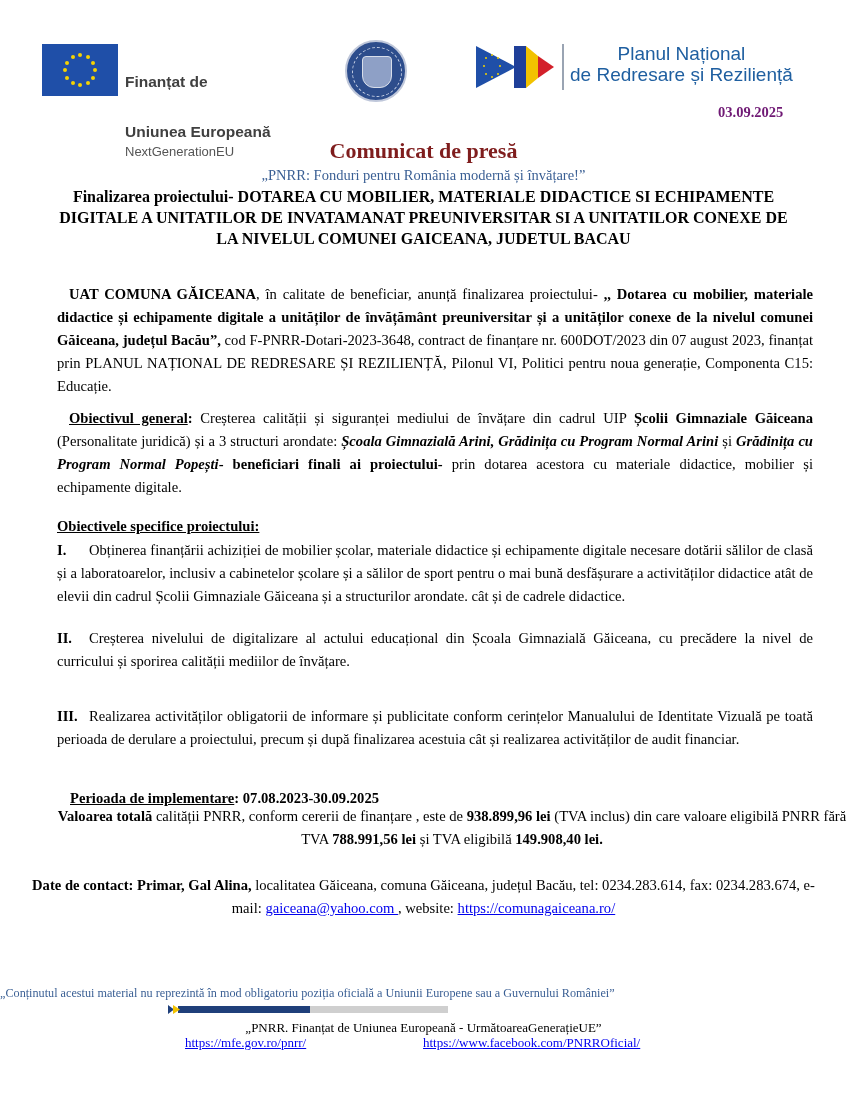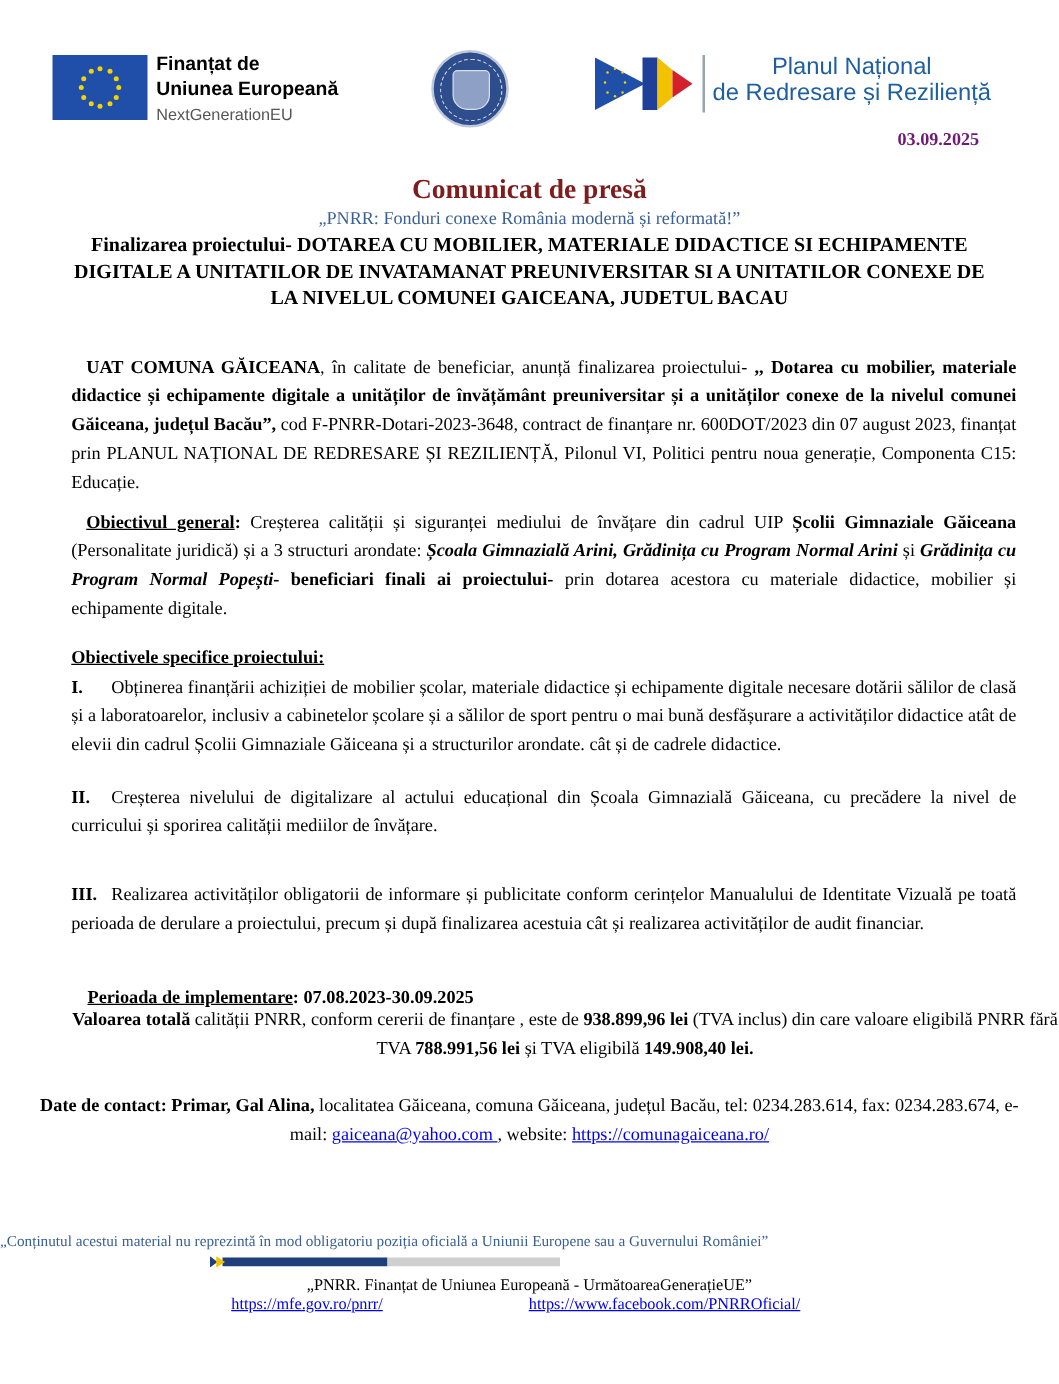--- a/index.html
+++ b/index.html
@@ -11,21 +11,21 @@
 
     
     .eu-flag {
       left: 42px; top: 44px; width: 76px; height: 52px; background: #1f4fa8;
     }
     .eu-flag .star {
       position: absolute; width: 4px; height: 4px; background: #f5d300; border-radius: 50%;
     }
     .eu-text { left: 125px; top: 42px; line-height: 20px; }
     .eu-text .l1, .eu-text .l2 {
-      font-family: "Liberation Sans", sans-serif; font-weight: bold; font-size: 15.5px; color: #000000;
+      font-family: "Liberation Sans", sans-serif; font-weight: bold; font-size: 15.5px; color: #404040; margin-top: 30px;
     }
     .eu-text .l3 {
       font-family: "Liberation Sans", sans-serif; font-size: 13px; color: #555;
     }
 
     .gov-seal {
       left: 345px; top: 40px; width: 58px; height: 58px; border-radius: 50%;
       background: #2d4d8c; border: 2px solid #bfc7da;
     }
     .gov-seal .inner {
@@ -141,21 +141,21 @@
 </svg>
 <div class="abs pnrr-sep"></div>
 <div class="abs pnrr-text">
   <div>Planul Național</div>
   <div>de Redresare și Reziliență</div>
 </div>
 
 <div class="abs date">03.09.2025</div>
 
 <div class="abs title">Comunicat de presă</div>
-<div class="abs motto">„PNRR: Fonduri conexe România modernă și reformată!”</div>
+<div class="abs motto">„PNRR: Fonduri pentru România modernă și învățare!”</div>
 <div class="abs subject">Finalizarea proiectului- DOTAREA CU MOBILIER, MATERIALE DIDACTICE SI ECHIPAMENTE DIGITALE A UNITATILOR DE INVATAMANAT PREUNIVERSITAR SI A UNITATILOR CONEXE DE LA NIVELUL COMUNEI GAICEANA, JUDETUL BACAU</div>
 
 <div class="abs para indent" style="top:283px;">
   <b>UAT COMUNA GĂICEANA</b><span>, în calitate de beneficiar, anunță finalizarea proiectului- </span><b>,, Dotarea cu mobilier, materiale didactice și echipamente digitale a unităților de învățământ preuniversitar și a unităților conexe de la nivelul comunei Găiceana, județul Bacău”,</b><span> cod F-PNRR-Dotari-2023-3648, contract de finanțare nr. 600DOT/2023 din 07 august 2023, finanțat prin PLANUL NAȚIONAL DE REDRESARE ȘI REZILIENȚĂ, Pilonul VI, Politici pentru noua generație, Componenta C15: Educație.</span>
 </div>
 
 <div class="abs para indent" style="top:407px;">
   <span class="u">Obiectivul general</span><b>:</b><span> Creșterea calității și siguranței mediului de învățare din cadrul UIP </span><b>Școlii Gimnaziale Găiceana</b><span> (Personalitate juridică) și a 3 structuri arondate: </span><b><i>Școala Gimnazială Arini, Grădinița cu Program Normal Arini</i></b><span> și </span><b><i>Grădinița cu Program Normal Popești</i></b><b>- beneficiari finali ai proiectului-</b><span> prin dotarea acestora cu materiale didactice, mobilier și echipamente digitale.</span>
 </div>
 

